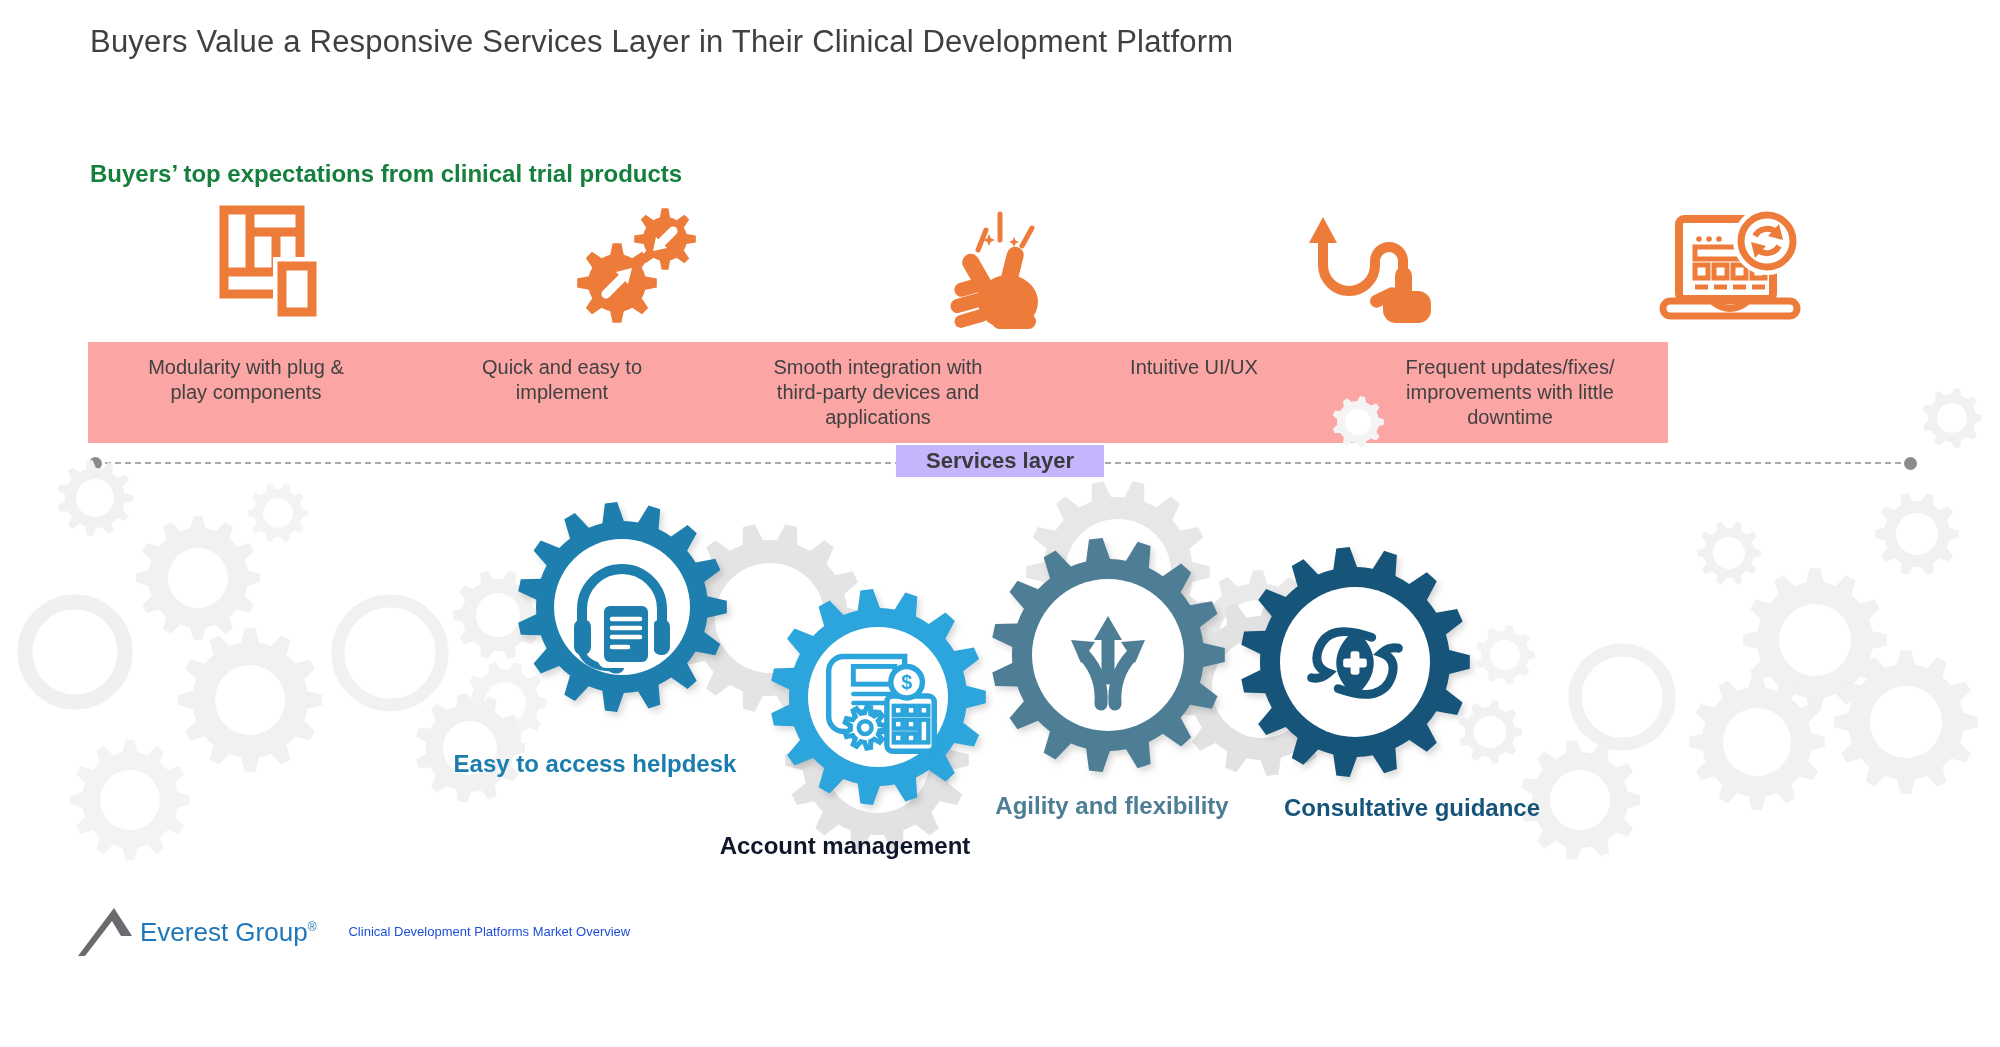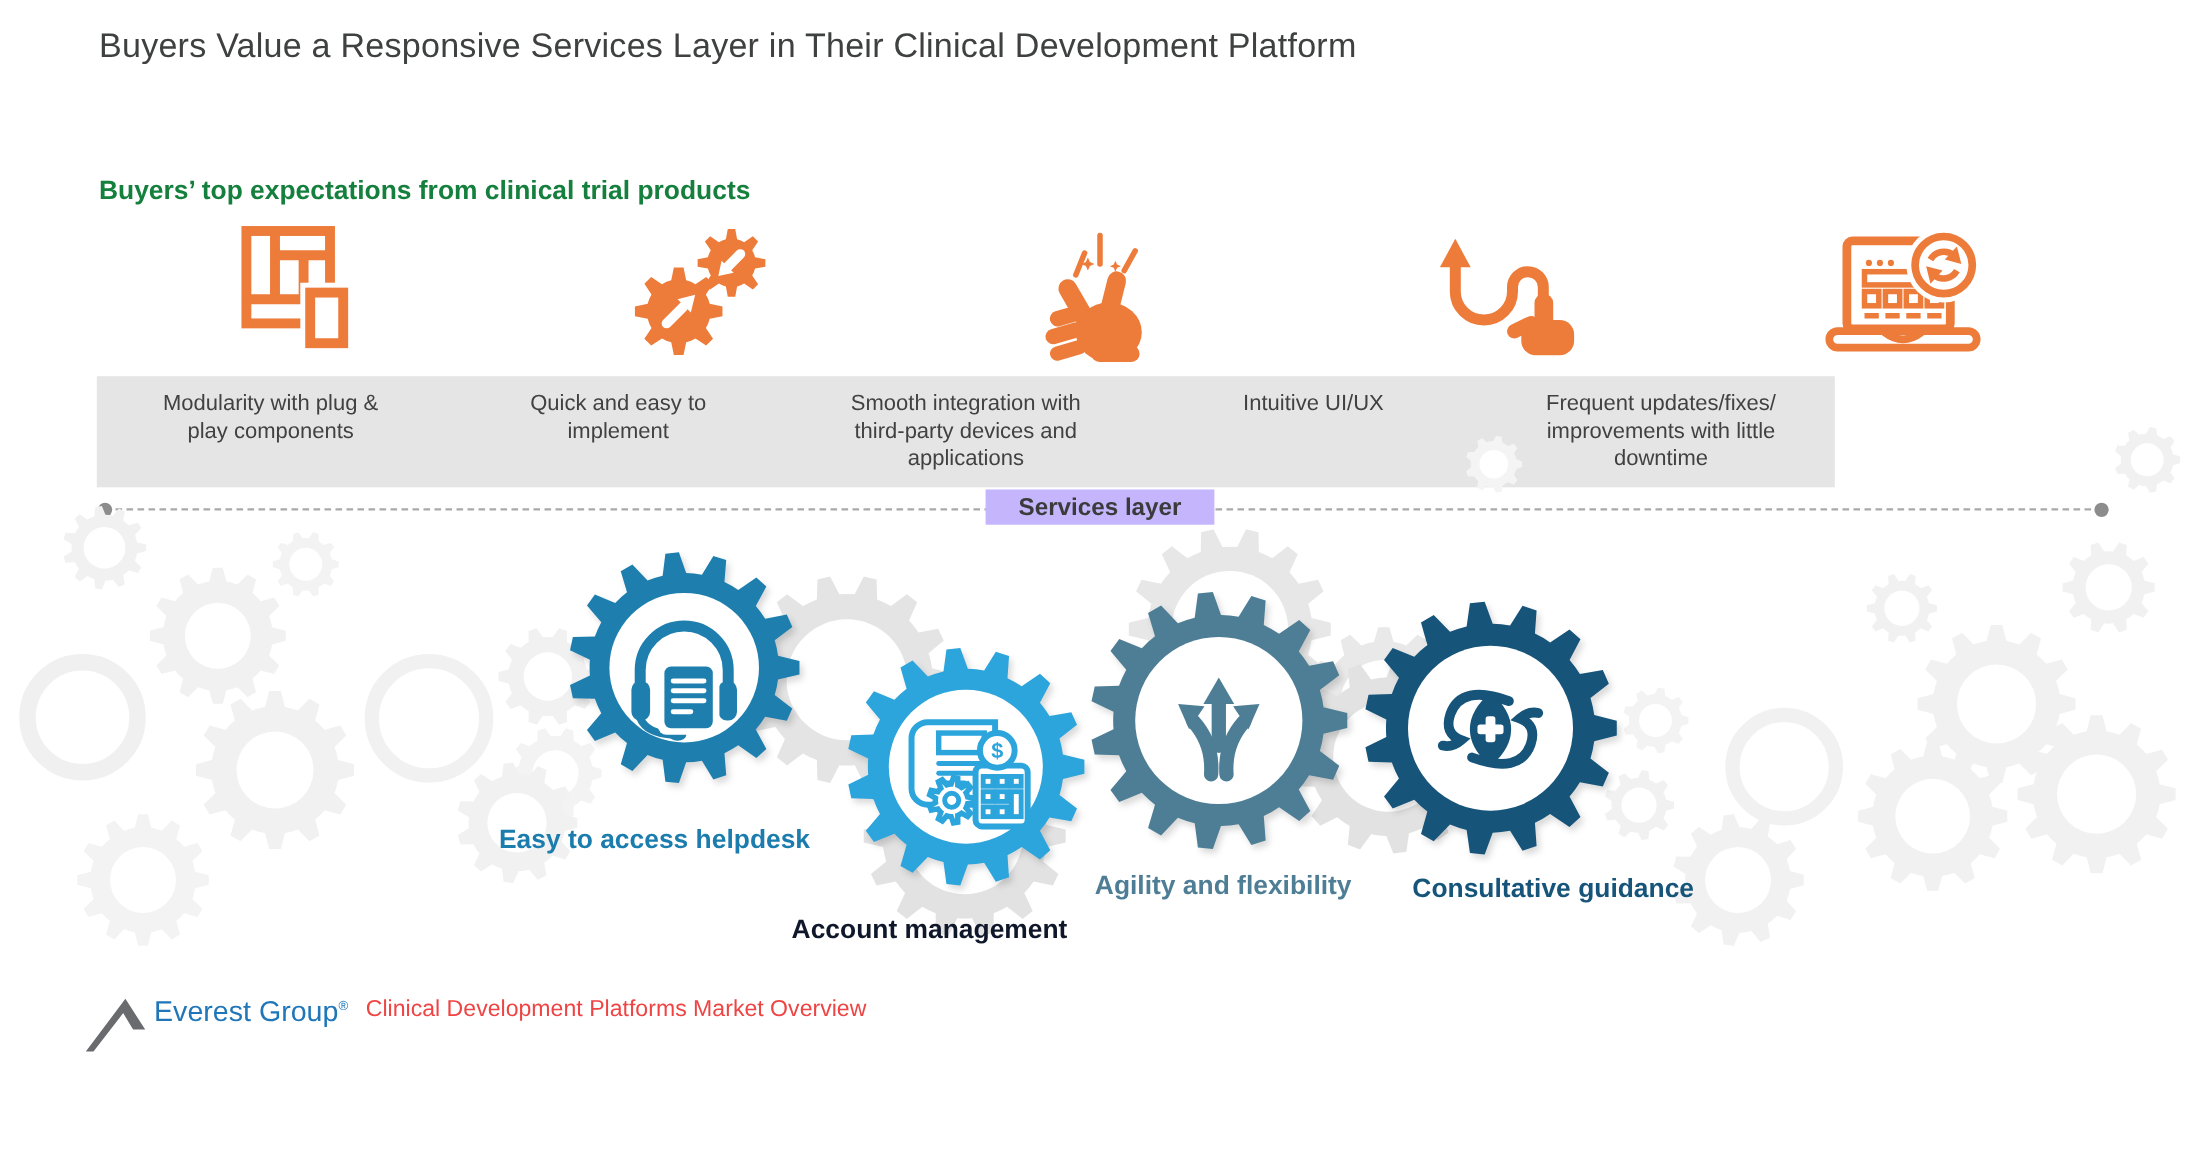--- a/index.html
+++ b/index.html
@@ -5,39 +5,39 @@
   html,body{margin:0;padding:0;}
   body{
     width:2000px;height:1047px;position:relative;overflow:hidden;background:#ffffff;
     font-family:"Liberation Sans", sans-serif;
   }
   .abs{position:absolute;}
   #page-title{left:90px;top:24px;font-size:31px;font-weight:400;color:#3f4040;letter-spacing:.2px;white-space:nowrap;}
   #exp-heading{left:90px;top:160px;font-size:24px;font-weight:700;color:#15803d;white-space:nowrap;text-align:center;}
   #icon-row{left:88px;top:194px;width:1824px;height:138px;display:grid;grid-template-columns:repeat(5,1fr);}
   .icon-cell{display:flex;align-items:center;justify-content:center;}
-  #band{left:88px;top:342px;width:1580px;height:101px;background:#e5e5e5;display:grid;grid-template-columns:repeat(5,1fr);}
+  #band{left:88px;top:342px;width:1580px;height:101px;background:#fca5a5;display:grid;grid-template-columns:repeat(5,1fr);}
   .band-cell{display:block;}
   .band-cell p{margin:0;padding-top:13px;font-size:20px;line-height:25px;color:#414141;text-align:center;white-space:pre-line;}
   #dotline{left:95px;top:462px;width:1816px;height:0;border-top:2px dashed #a9a9a9;}
   .enddot{width:13px;height:13px;border-radius:50%;background:#8c8c8c;top:457px;}
   #dot-left{left:89px;} #dot-right{left:1904px;}
   #services-label{left:1000px;top:445px;transform:translateX(-50%);background:#c4b5fd;padding:3px 30px;
     font-size:22px;font-weight:700;color:#3b3b3b;white-space:nowrap;}
   #gears-svg{left:0;top:0;pointer-events:none;}
   .shadow{filter:drop-shadow(3px 4px 3px rgba(0,0,0,.15));}
   .glabel{position:absolute;transform:translateX(-50%);font-weight:700;font-size:24px;white-space:nowrap;}
   #glabel-0{left:554px;top:750px;color:#1b7cae;margin-left:41px;}
   #glabel-1{left:845px;top:832px;color:#0f172a;}
   #glabel-2{left:1112px;top:792px;color:#4e7e95;}
   #glabel-3{left:1412px;top:794px;color:#16547a;}
-  #footer{left:76px;top:906px;display:flex;align-items:flex-start;}
+  #footer{left:76px;top:906px;display:flex;align-items:center;}
   #brand{font-size:26px;color:#1f76b8;margin-left:-14px;line-height:1;}
   #brand sup{font-size:12px;color:#1f76b8;}
-  #footer-caption{font-size:21px;color:#ef4444;margin-left:16px;padding-bottom:2px;}
+  #footer-caption{font-size:13px;color:#1d4ed8;margin-left:32px;padding-bottom:2px;}
   .gicon{position:absolute;pointer-events:none;}
 </style>
 </head>
 <body>
 
 <div class="abs" id="page-title">Buyers Value a Responsive Services Layer in Their Clinical Development Platform</div>
 <div class="abs" id="exp-heading">Buyers’ top expectations from clinical trial products</div>
 
 <div class="abs" id="icon-row">
   <div class="icon-cell">

